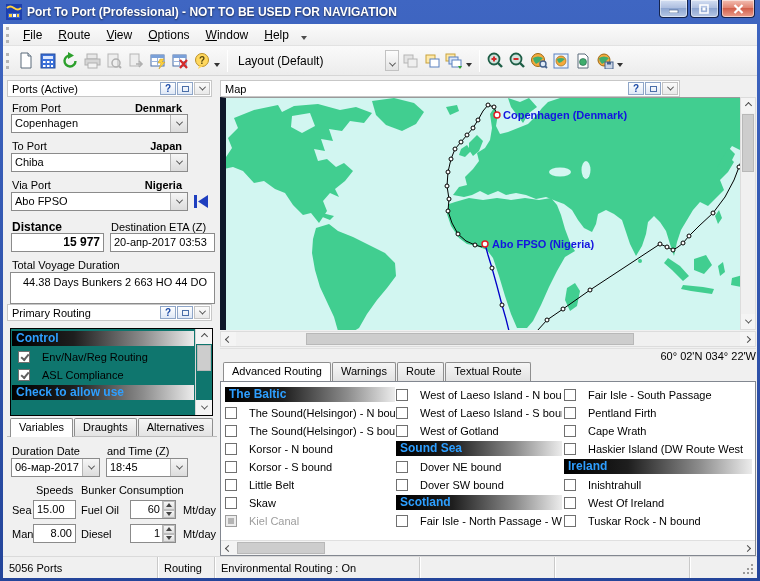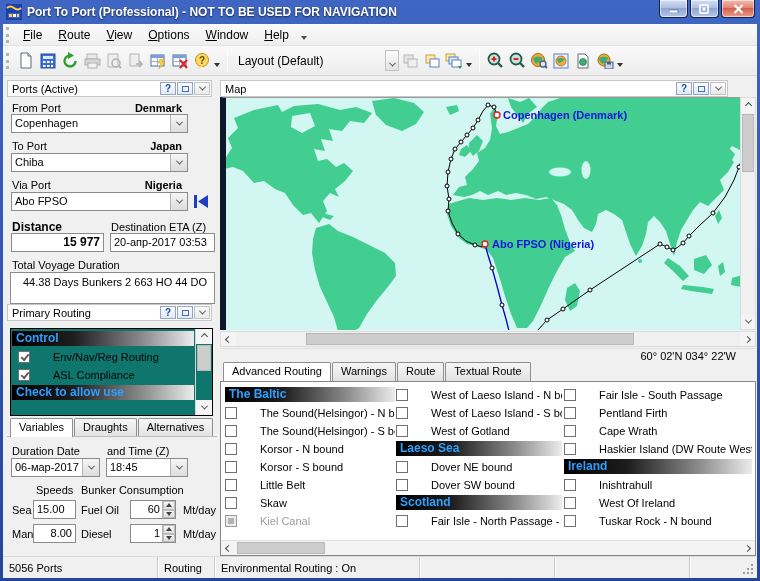--- a/index.html
+++ b/index.html
@@ -50,21 +50,21 @@
   .phead { position:absolute; height:17px; background:#fff; border:1px solid #c7c7c7; display:flex; align-items:center; padding-left:4px; }
   .phead .t { flex:1; }
   .hbtn { width:16px; height:13px; margin-right:1px; border:1px solid #8fa6c8; background:linear-gradient(#ffffff,#dfe8f6); display:flex; align-items:center; justify-content:center; font-size:10px; font-weight:bold; color:#1d4ca8; }
   .hbtn.flat { border:1px solid #c2c2c2; background:linear-gradient(#fbfbfb,#e9e9e9); }
   .minbox { width:7px; height:6px; border:1px solid #4a6ea8; display:inline-block; }
 
   .cb { width:12px; height:12px; border:1px solid #707070; background:#fff; display:inline-block; position:relative; flex:0 0 12px; }
   .cb.checked::after { content:""; position:absolute; left:2px; top:2px; width:6px; height:3px; border-left:2px solid #5f5f5f; border-bottom:2px solid #5f5f5f; transform:rotate(-50deg); }
   .cb.disabled { background:#ececec; border-color:#9d9d9d; }
   .cb.disabled::after { content:""; position:absolute; inset:2px; background:#b4b4b4; }
-  .cbrow { display:flex; align-items:center; gap:23px; height:18px; overflow:hidden; }
+  .cbrow { display:flex; align-items:center; gap:12px; height:18px; overflow:hidden; }
   .cbrow .cbl { white-space:nowrap; overflow:hidden; }
   .cbrow .cbl.dis { color:#9d9d9d; }
   .sechdr { height:15px; line-height:15px; margin:1px 0 2px 0; background:linear-gradient(to right,#000 0%,#1e1e1e 34%,#8c8c8c 72%,#ececec 100%); color:#2e9fff; font-weight:bold; font-size:12px; padding-left:4px; white-space:nowrap; overflow:hidden; }
 
   .tabs { position:absolute; display:flex; height:19px; }
   .tab { border:1px solid #8e8e8e; border-bottom:none; background:linear-gradient(#f6f6f6,#e2e2e2); border-radius:2px 2px 0 0; padding:2px 8px 3px 8px; margin-right:1px; white-space:nowrap; }
   .tab.active { background:#fff; padding-bottom:5px; position:relative; z-index:3; }
 
   .spin { width:13px; display:flex; flex-direction:column; border-left:1px solid #b5b5b5; }
   .spin > div { flex:1; background:linear-gradient(#f7f7f7,#dedede); border:1px solid #bdbdbd; display:flex; align-items:center; justify-content:center; }
@@ -74,21 +74,21 @@
   .sb-btn { background:#f4f4f4; border:1px solid #cdcdcd; display:flex; align-items:center; justify-content:center; }
   .sb-thumb { background:#cdcdcd; border:1px solid #b8b8b8; }
 
   
   .statusbar { position:absolute; left:0; right:0; bottom:0; height:22px; background:#f0f0f0; border-top:1px solid #dadada; display:flex; align-items:center; }
   .sb-pane { height:100%; display:flex; align-items:center; padding:0 6px; border-right:1px solid #c9c9c9; box-shadow:1px 0 0 #ffffff; white-space:nowrap; }
   .gripdots { position:absolute; right:2px; bottom:2px; }
 
   
   .map-viewport { position:absolute; border-top:1px solid #9a9a9a; border-left:6px solid #0f172a; overflow:hidden; background:#d2f6f1; }
-  .coords { position:absolute; text-align:right; padding-right:20px; border-top:1px solid #e0e0e0; line-height:14px; }
+  .coords { position:absolute; text-align:right; padding-right:0; border-top:1px solid #e0e0e0; line-height:14px; }
 </style>
 </head>
 <body>
 
 <div class="window">
 
   <div class="titlebar">
     <svg width="16" height="16">
       <rect x="0" y="0" width="16" height="16" fill="#1d3fae"></rect>
       <path d="M1,4 Q4,1 8,4 T15,4" stroke="#ffd23e" stroke-width="2" fill="none"></path>
@@ -413,21 +413,21 @@
           <div>
             <i class="tri-u"></i>
           </div>
           <div>
             <i class="tri-d"></i>
           </div>
         </span>
     </div>
     <div class="label" style="position:absolute; left:180px; top:504px;">Mt/day</div>
 
-    <div class="phead" style="left:217px; top:56px; width:508px;">
+    <div class="phead" style="left:217px; top:56px; width:460px;">
       <span class="t">Map</span>
       <div class="hbtn">?</div>
       <div class="hbtn">
           <span class="minbox"></span>
         </div>
       <div class="hbtn flat">
           <span class="ch down"></span>
         </div>
     </div>
 
@@ -571,21 +571,21 @@
             <span class="cbl">West of Laeso Island - N bound</span>
           </div>
         <div class="cbrow">
             <span class="cb"></span>
             <span class="cbl">West of Laeso Island - S bound</span>
           </div>
         <div class="cbrow">
             <span class="cb"></span>
             <span class="cbl">West of Gotland</span>
           </div>
-        <div class="sechdr"><span>Laeso Sea</span></div>
+        <div class="sechdr"><span>Sound Sea</span></div>
         <div class="cbrow">
             <span class="cb"></span>
             <span class="cbl">Dover NE bound</span>
           </div>
         <div class="cbrow">
             <span class="cb"></span>
             <span class="cbl">Dover SW bound</span>
           </div>
         <div class="sechdr"><span>Scotland</span></div>
         <div class="cbrow">

